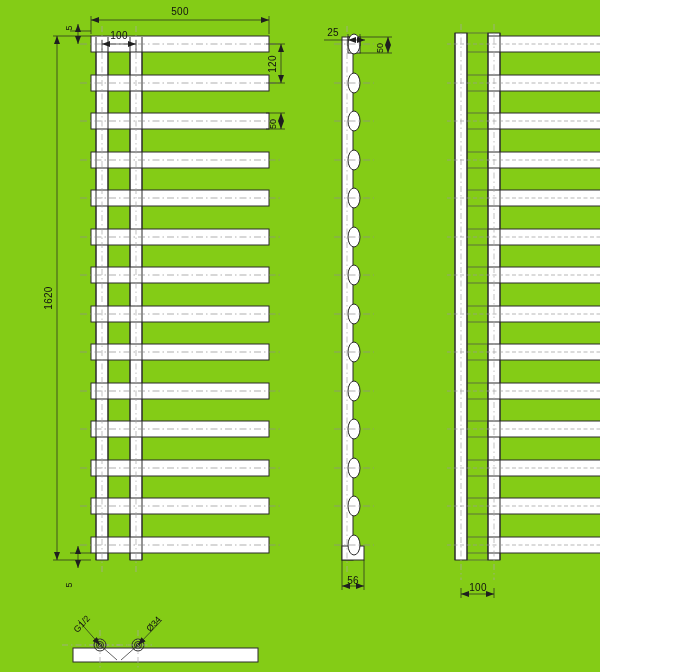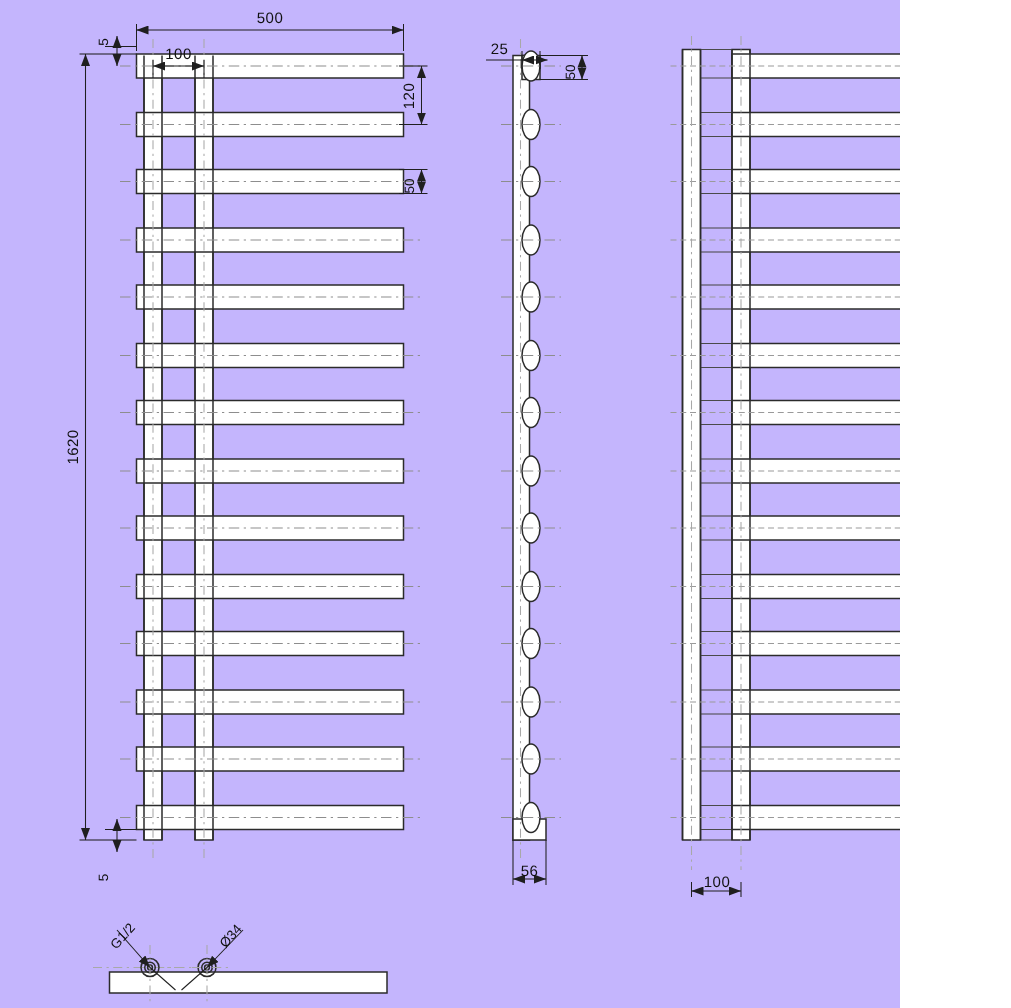--- a/index.html
+++ b/index.html
@@ -8,21 +8,21 @@
     padding: 0;
     background: #ffffff;
   }
   body {
     font-family: "Liberation Sans", sans-serif;
   }
   #sheet {
     position: relative;
     width: 600px;
     height: 672px;
-    background: #c4b5fd;
+    background: #84cc16;
     overflow: hidden;
   }
   #sheet svg {
     position: absolute;
     left: 0;
     top: 0;
   }
   .obj {
     fill: none;
     stroke: #2b2b2b;

